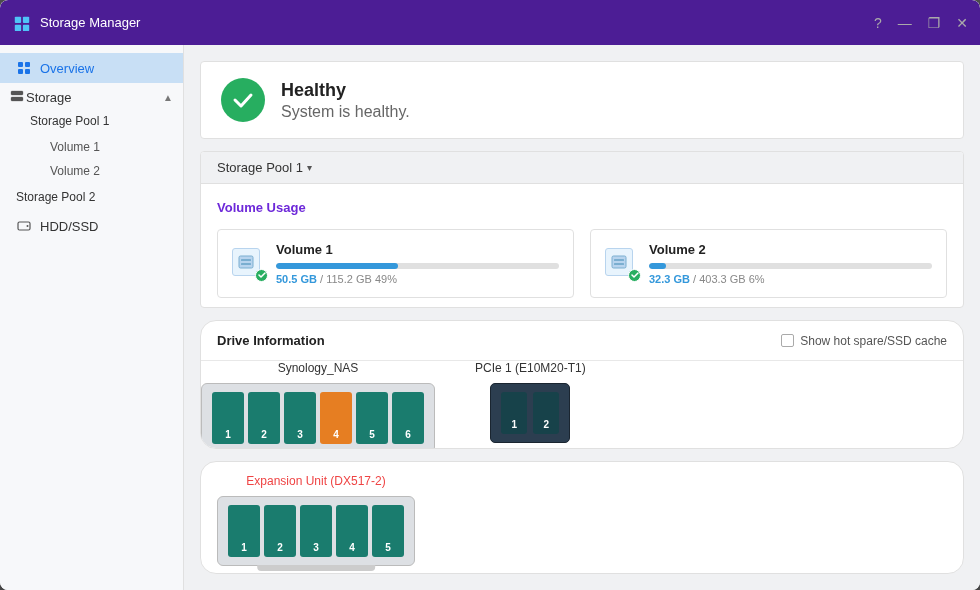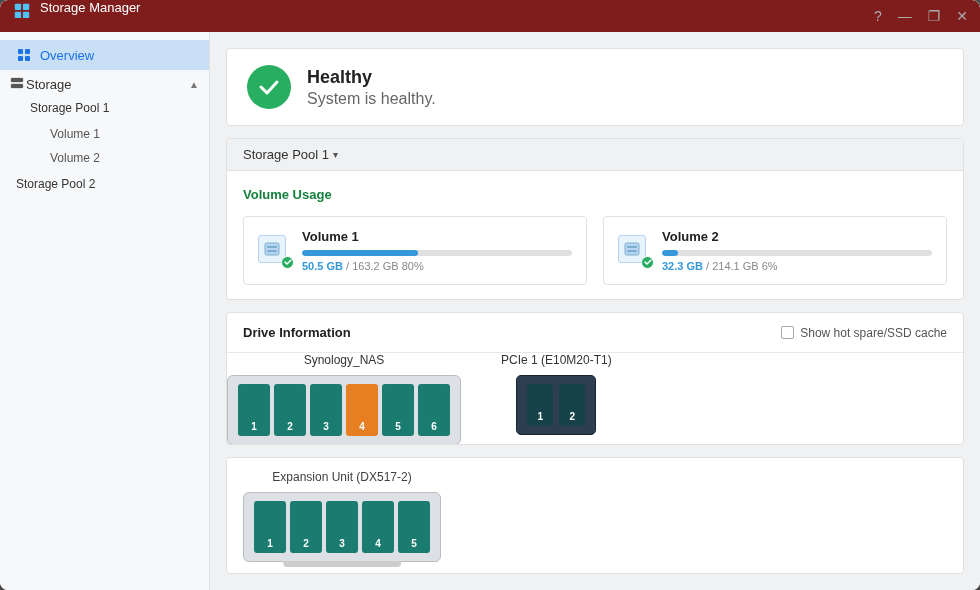--- a/index.html
+++ b/index.html
@@ -16,23 +16,24 @@
       width: 980px;
       height: 590px;
       background: #fff;
       border-radius: 8px;
       overflow: hidden;
       display: flex;
       flex-direction: column;
       box-shadow: 0 4px 24px rgba(0,0,0,0.5);
     }
     .titlebar {
-      background: #7f1d1d;
-      height: 32px;
-      display: flex;
+      background: #4c1d95;
+      height: 45px;
+      display: flex;
+      align-items: center;
       padding: 0 12px;
       flex-shrink: 0;
       border-radius: 8px 8px 0 0;
     }
     .titlebar-icon {
       width: 20px;
       height: 20px;
       margin-right: 8px;
       display: flex;
       align-items: center;
@@ -55,21 +56,21 @@
       cursor: pointer;
       line-height: 1;
     }
     .app-body {
       display: flex;
       flex: 1;
       overflow: hidden;
     }
     
     .sidebar {
-      width: 210px;
+      width: 184px;
       background: #f7f8fa;
       border-right: 1px solid #e0e0e0;
       flex-shrink: 0;
       overflow-y: auto;
       padding-top: 8px;
     }
     .sidebar-item {
       display: flex;
       align-items: center;
       padding: 7px 16px;
@@ -176,21 +177,21 @@
     .pool-header .dropdown-arrow {
       font-size: 10px;
       color: #555;
     }
     .pool-content {
       padding: 16px;
     }
     .pool-content h3 {
       font-size: 13px;
       font-weight: 600;
-      color: #15803d;
+      color: #6d28d9;
       margin-bottom: 14px;
     }
     .volume-row {
       display: flex;
       gap: 16px;
     }
     .volume-card {
       flex: 1;
       border: 1px solid #e0e0e0;
       border-radius: 4px;
@@ -256,21 +257,21 @@
       color: #888;
     }
     .vol-stats .used {
       color: #3498db;
       font-weight: 600;
     }
     
     .drive-section {
       background: #fff;
       border: 1px solid #e0e0e0;
-      border-radius: 4px;
+      border-radius: 16px;
       overflow: hidden;
     }
     .drive-header {
       padding: 12px 16px;
       border-bottom: 1px solid #e8e8e8;
       display: flex;
       align-items: center;
       justify-content: space-between;
     }
     .drive-header h3 {
@@ -367,21 +368,21 @@
       padding-bottom: 4px;
       font-size: 10px;
       color: #fff;
       font-weight: 600;
     }
     .pcie-slot.dark {
       background: #17424a;
     }
     .expansion-link {
       font-size: 12px;
-      color: #404040;
+      color: #ef4444;
       text-decoration: none;
       cursor: pointer;
       display: inline-block;
     }
     
     .main-content::-webkit-scrollbar { width: 6px; }
     .main-content::-webkit-scrollbar-track { background: #f0f1f3; }
     .main-content::-webkit-scrollbar-thumb { background: #ccc; border-radius: 3px; }
   </style>
 </head>
@@ -447,20 +448,29 @@
           </div>
         </div>
       </div>
 
       <div style="padding-left: 0;">
         <div class="sidebar-item" style="font-weight:500; font-size:12px;">
           <span>Storage Pool 2</span>
         </div>
       </div>
 
+      <div class="sidebar-item">
+        <div class="icon">
+          <svg width="14" height="14" viewBox="0 0 14 14" fill="none">
+            <rect x="1" y="3" width="12" height="8" rx="1.5" fill="none" stroke="#555" stroke-width="1.2"></rect>
+            <circle cx="10.5" cy="7" r="1" fill="#555"></circle>
+          </svg>
+        </div>
+        <span>HDD/SSD</span>
+      </div>
     </div>
 
     <div class="main-content">
 
       <div class="health-card">
         <div class="health-icon">
           <svg viewBox="0 0 26 26" fill="none">
             <polyline points="5,13 11,19 21,8" stroke="white" stroke-width="3" stroke-linecap="round" stroke-linejoin="round"></polyline>
           </svg>
         </div>
@@ -495,23 +505,23 @@
                 </div>
               </div>
               <div class="volume-info">
                 <div class="vol-name">Volume 1</div>
                 <div class="progress-bar">
                   <div class="progress-fill" style="width:43%"></div>
                 </div>
                 <div class="vol-stats">
                   <span class="used">50.5 GB</span>
                   <span> / </span>
-                  <span>163.2 GB</span>
+                  <span>115.2 GB</span>
                   <span>    </span>
-                  <span>80</span><span>%</span>
+                  <span>49</span><span>%</span>
                 </div>
               </div>
             </div>
 
             <div class="volume-card">
               <div class="volume-icon">
                 <div class="disk-icon">
                   <svg width="18" height="18" viewBox="0 0 18 18" fill="none">
                     <rect x="2" y="3" width="14" height="12" rx="1.5" fill="#b8d4ee" stroke="#7aaed0" stroke-width="1"></rect>
                     <rect x="4" y="6" width="10" height="2" rx="0.5" fill="#7aaed0"></rect>
@@ -525,21 +535,21 @@
                 </div>
               </div>
               <div class="volume-info">
                 <div class="vol-name">Volume 2</div>
                 <div class="progress-bar">
                   <div class="progress-fill" style="width:6%"></div>
                 </div>
                 <div class="vol-stats">
                   <span class="used">32.3 GB</span>
                   <span> / </span>
-                  <span>214.1 GB</span>
+                  <span>403.3 GB</span>
                   <span>    </span>
                   <span>6</span><span>%</span>
                 </div>
               </div>
             </div>
 
           </div>
         </div>
       </div>
 

